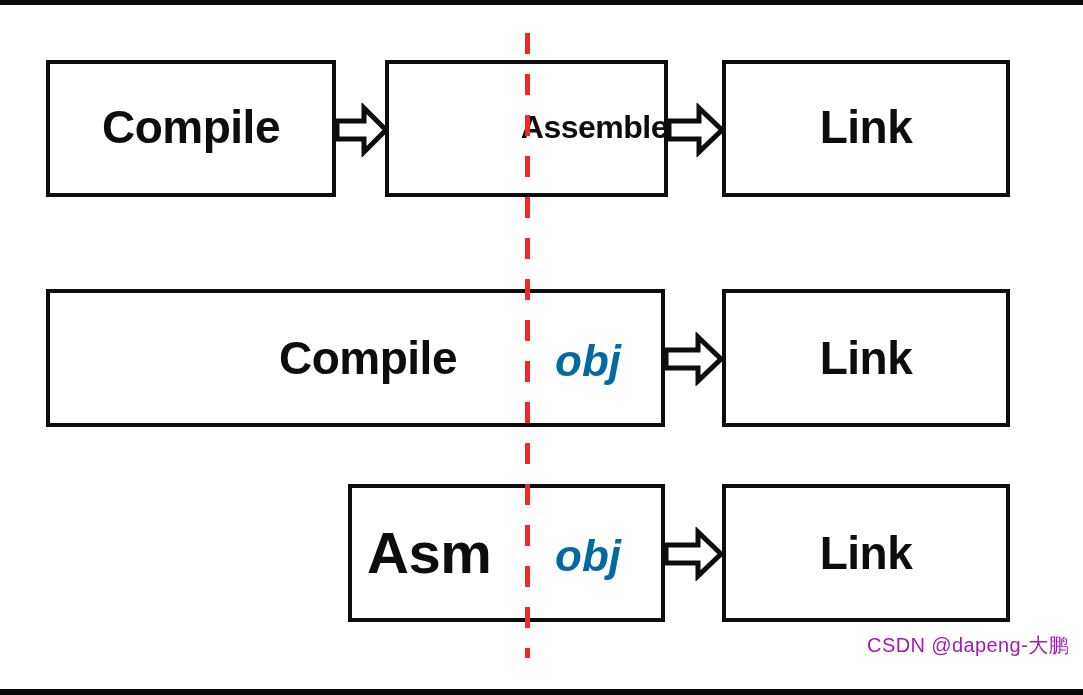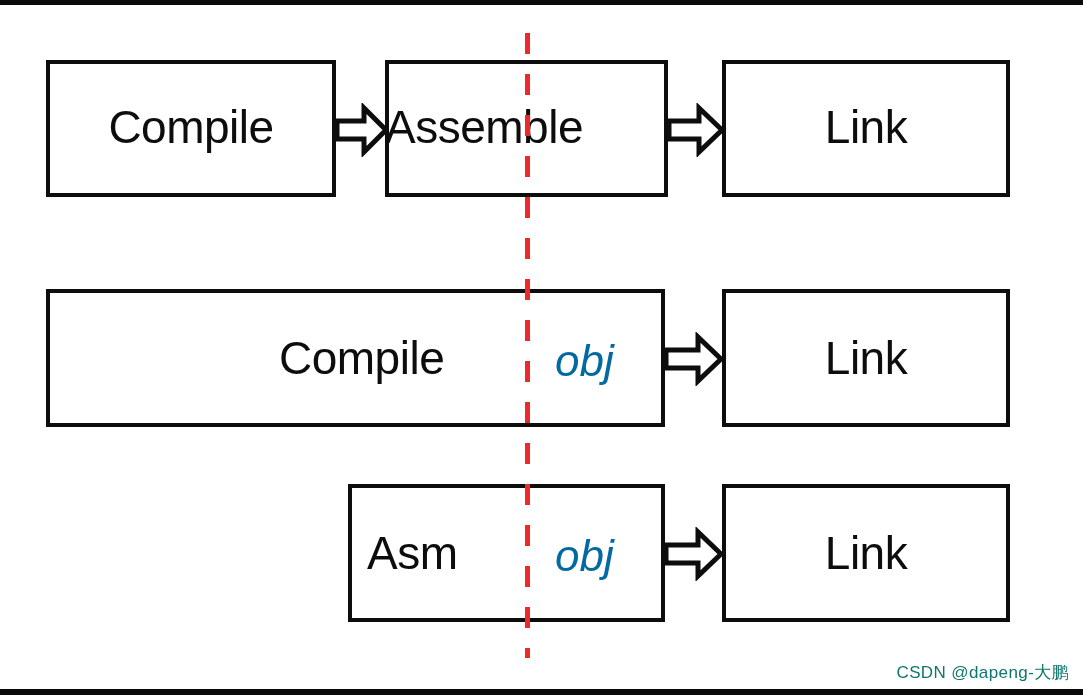--- a/index.html
+++ b/index.html
@@ -52,43 +52,43 @@
     background: #ffffff;
     border: 4px solid #0d0d0d;
     z-index: 3;
   }
 
   
   .blabel {
     position: absolute;
     z-index: 5;
     white-space: nowrap;
-    font-weight: normal;
+    font-weight: bold;
     color: #0d0d0d;
     letter-spacing: -0.5px;
   }
   .blabel.obj {
     color: #0369a1;
     font-style: italic;
     letter-spacing: 0px;
   }
 
   
   .arrow {
     position: absolute;
     z-index: 4;
   }
 
   
   .watermark {
     position: absolute;
     right: 14px;
-    top: 661px;
-    font-size: 17px;
-    color: #0f766e;
+    top: 632px;
+    font-size: 20px;
+    color: #a21caf;
     letter-spacing: 0.4px;
     z-index: 7;
     white-space: nowrap;
   }
 </style>
 </head>
 <body>
 
 <div id="canvas">
 
@@ -98,21 +98,21 @@
   <div class="pbox" style="left:46px; top:60px; width:290px; height:137px;"></div>
   <div class="blabel" style="left:46px; top:101px; width:290px; text-align:center; font-size:46px; line-height:52px;">Compile</div>
 
   <div class="arrow" style="left:336px; top:103px; width:52px; height:54px;">
     <svg width="52" height="54" viewBox="0 0 52 54">
       <path d="M1,18 L28,18 L28,5 L50,27 L28,49 L28,36 L1,36 Z" fill="#ffffff" stroke="#0d0d0d" stroke-width="5" stroke-linejoin="miter"></path>
     </svg>
   </div>
 
   <div class="pbox" style="left:385px; top:60px; width:283px; height:137px;"></div>
-  <div class="blabel" style="left:385px; top:101px; width:283px; text-align:left; font-size:46px; line-height:52px;">Assemble</div>
+  <div class="blabel" style="left:385px; top:101px; width:283px; text-align:right; font-size:32px; line-height:52px;">Assemble</div>
 
   <div class="arrow" style="left:668px; top:103px; width:56px; height:54px;">
     <svg width="56" height="54" viewBox="0 0 56 54">
       <path d="M1,18 L31,18 L31,5 L54,27 L31,49 L31,36 L1,36 Z" fill="#ffffff" stroke="#0d0d0d" stroke-width="5" stroke-linejoin="miter"></path>
     </svg>
   </div>
 
   <div class="pbox" style="left:722px; top:60px; width:288px; height:137px;"></div>
   <div class="blabel" style="left:722px; top:101px; width:288px; text-align:center; font-size:46px; line-height:52px;">Link</div>
 
@@ -123,21 +123,21 @@
   <div class="arrow" style="left:665px; top:332px; width:58px; height:54px;">
     <svg width="58" height="54" viewBox="0 0 58 54">
       <path d="M1,18 L33,18 L33,5 L56,27 L33,49 L33,36 L1,36 Z" fill="#ffffff" stroke="#0d0d0d" stroke-width="5" stroke-linejoin="miter"></path>
     </svg>
   </div>
 
   <div class="pbox" style="left:722px; top:289px; width:288px; height:138px;"></div>
   <div class="blabel" style="left:722px; top:332px; width:288px; text-align:center; font-size:46px; line-height:52px;">Link</div>
 
   <div class="pbox" style="left:348px; top:484px; width:317px; height:138px;"></div>
-  <div class="blabel" style="left:367px; top:527px; text-align:right; font-size:46px; line-height:52px;">Asm</div>
+  <div class="blabel" style="left:367px; top:527px; text-align:right; font-size:58px; line-height:52px;">Asm</div>
   <div class="blabel obj" style="left:555px; top:530px; text-align:left; font-size:44px; line-height:52px;">obj</div>
 
   <div class="arrow" style="left:665px; top:527px; width:58px; height:54px;">
     <svg width="58" height="54" viewBox="0 0 58 54">
       <path d="M1,18 L33,18 L33,5 L56,27 L33,49 L33,36 L1,36 Z" fill="#ffffff" stroke="#0d0d0d" stroke-width="5" stroke-linejoin="miter"></path>
     </svg>
   </div>
 
   <div class="pbox" style="left:722px; top:484px; width:288px; height:138px;"></div>
   <div class="blabel" style="left:722px; top:527px; width:288px; text-align:center; font-size:46px; line-height:52px;">Link</div>

